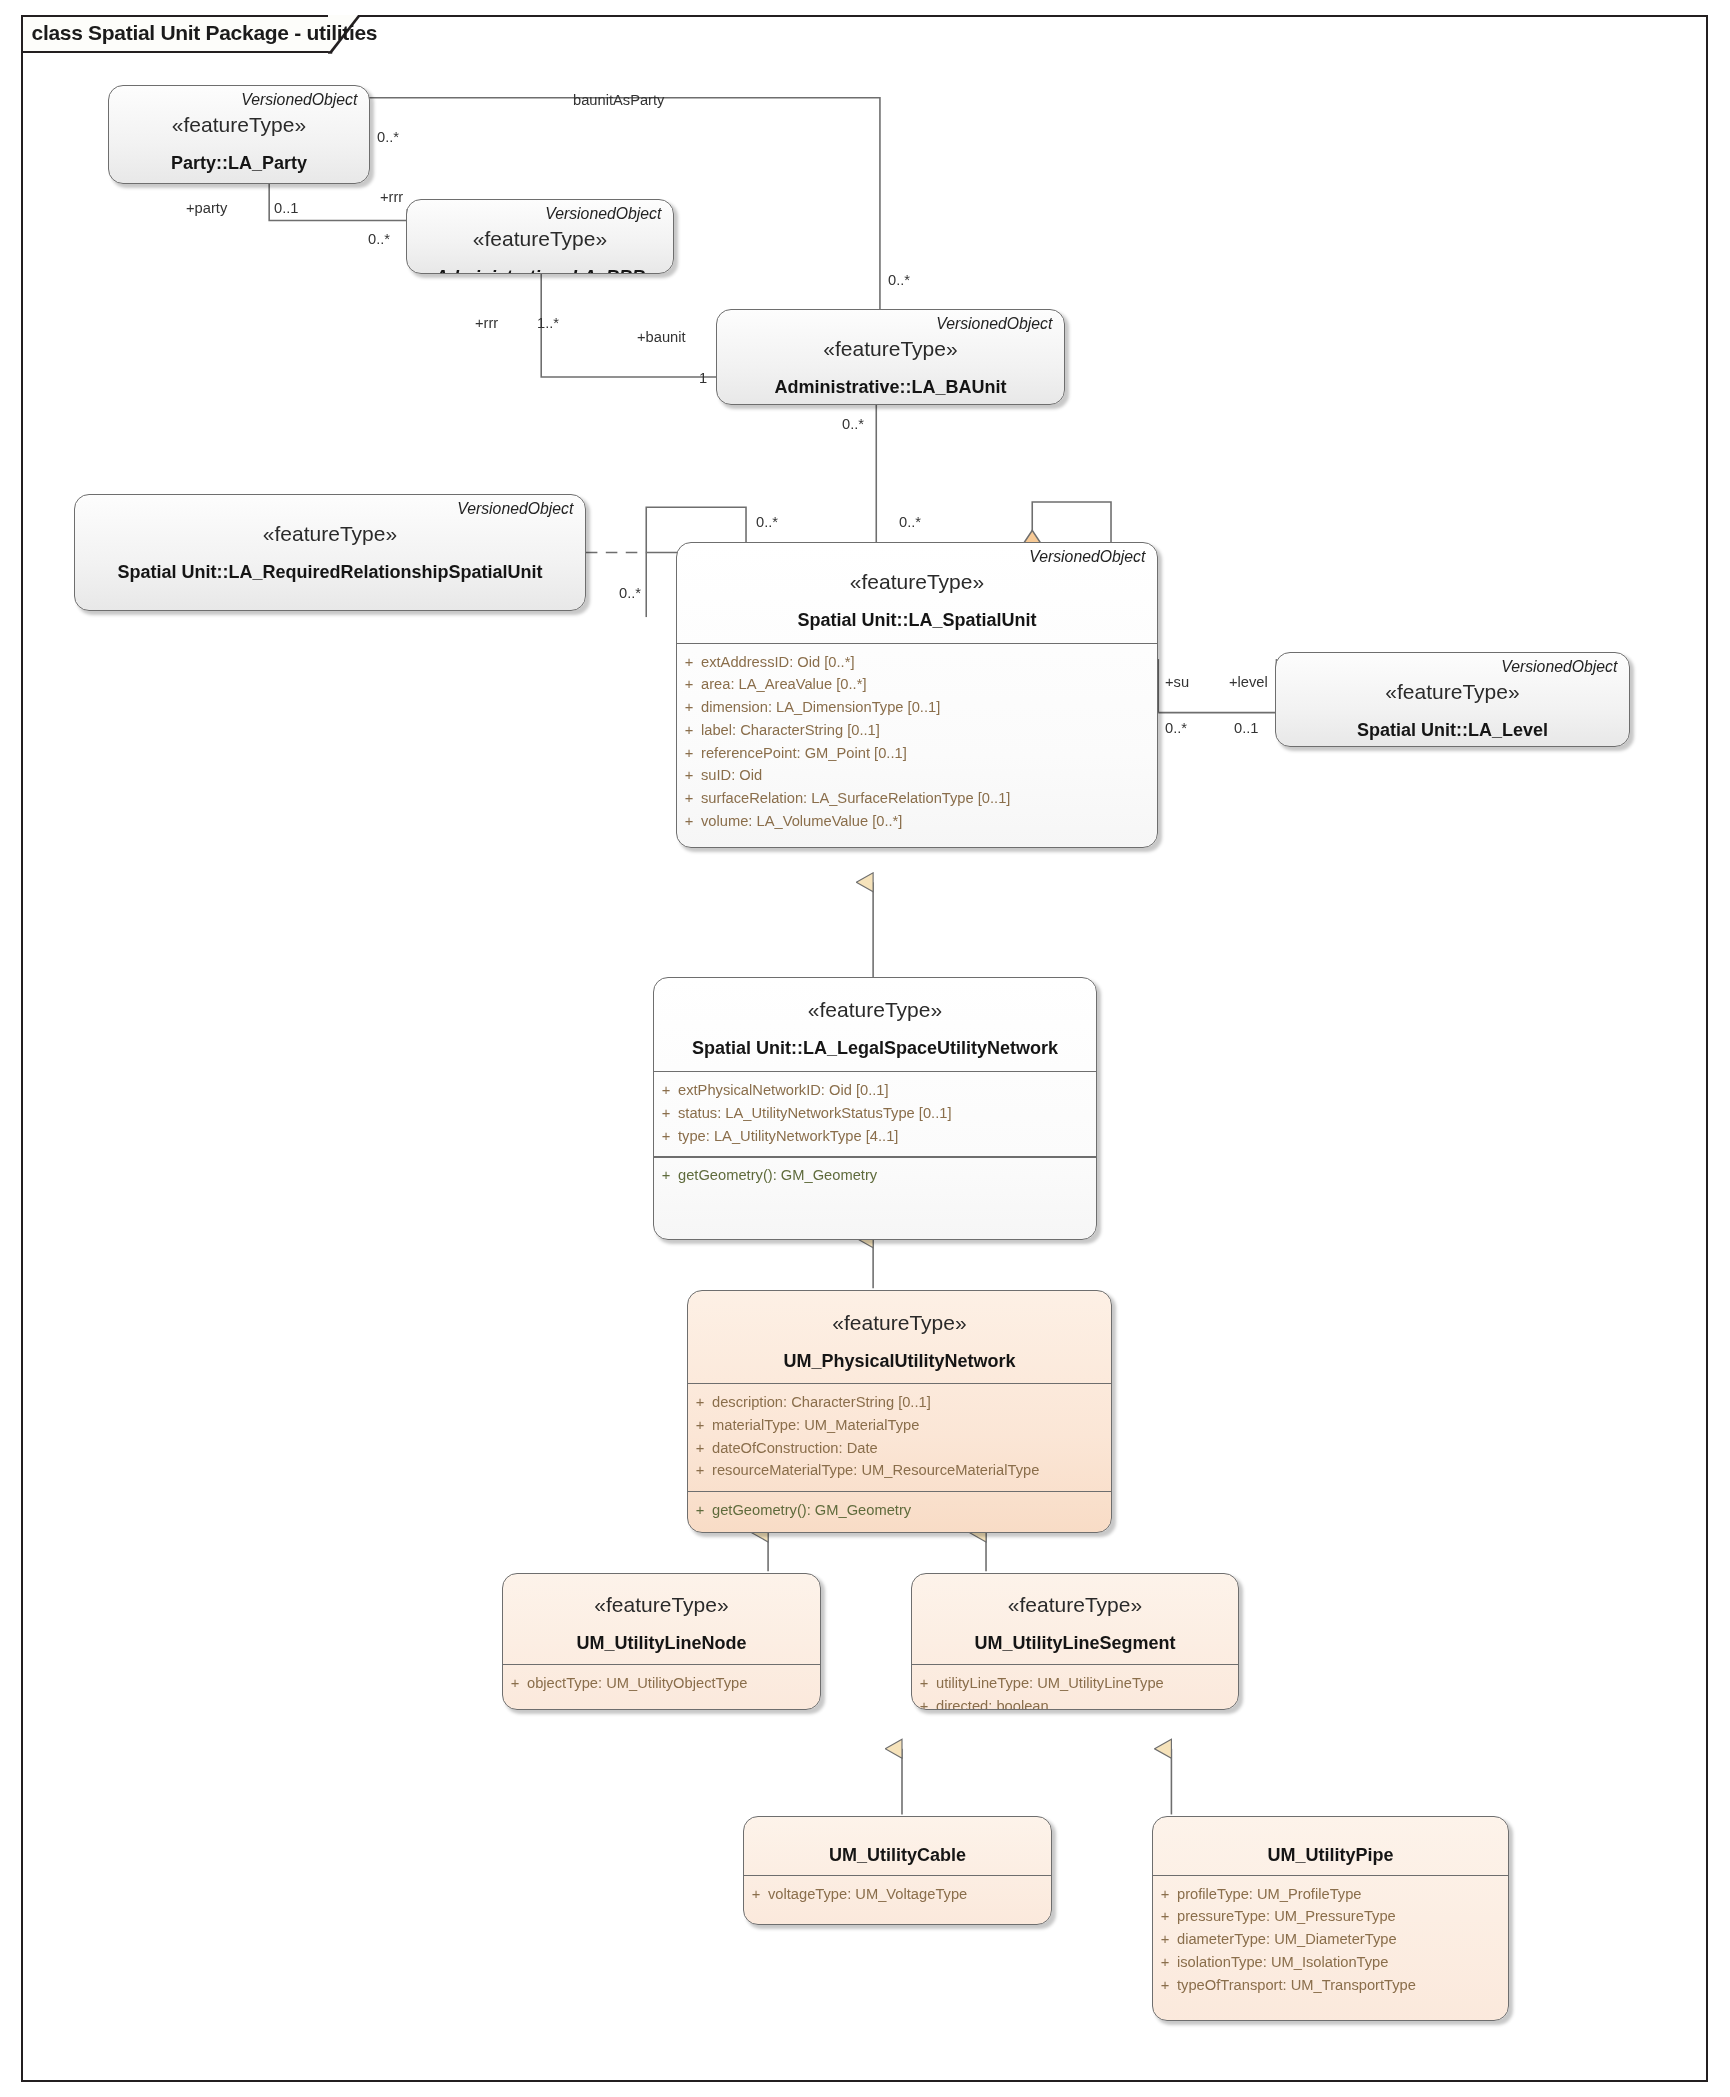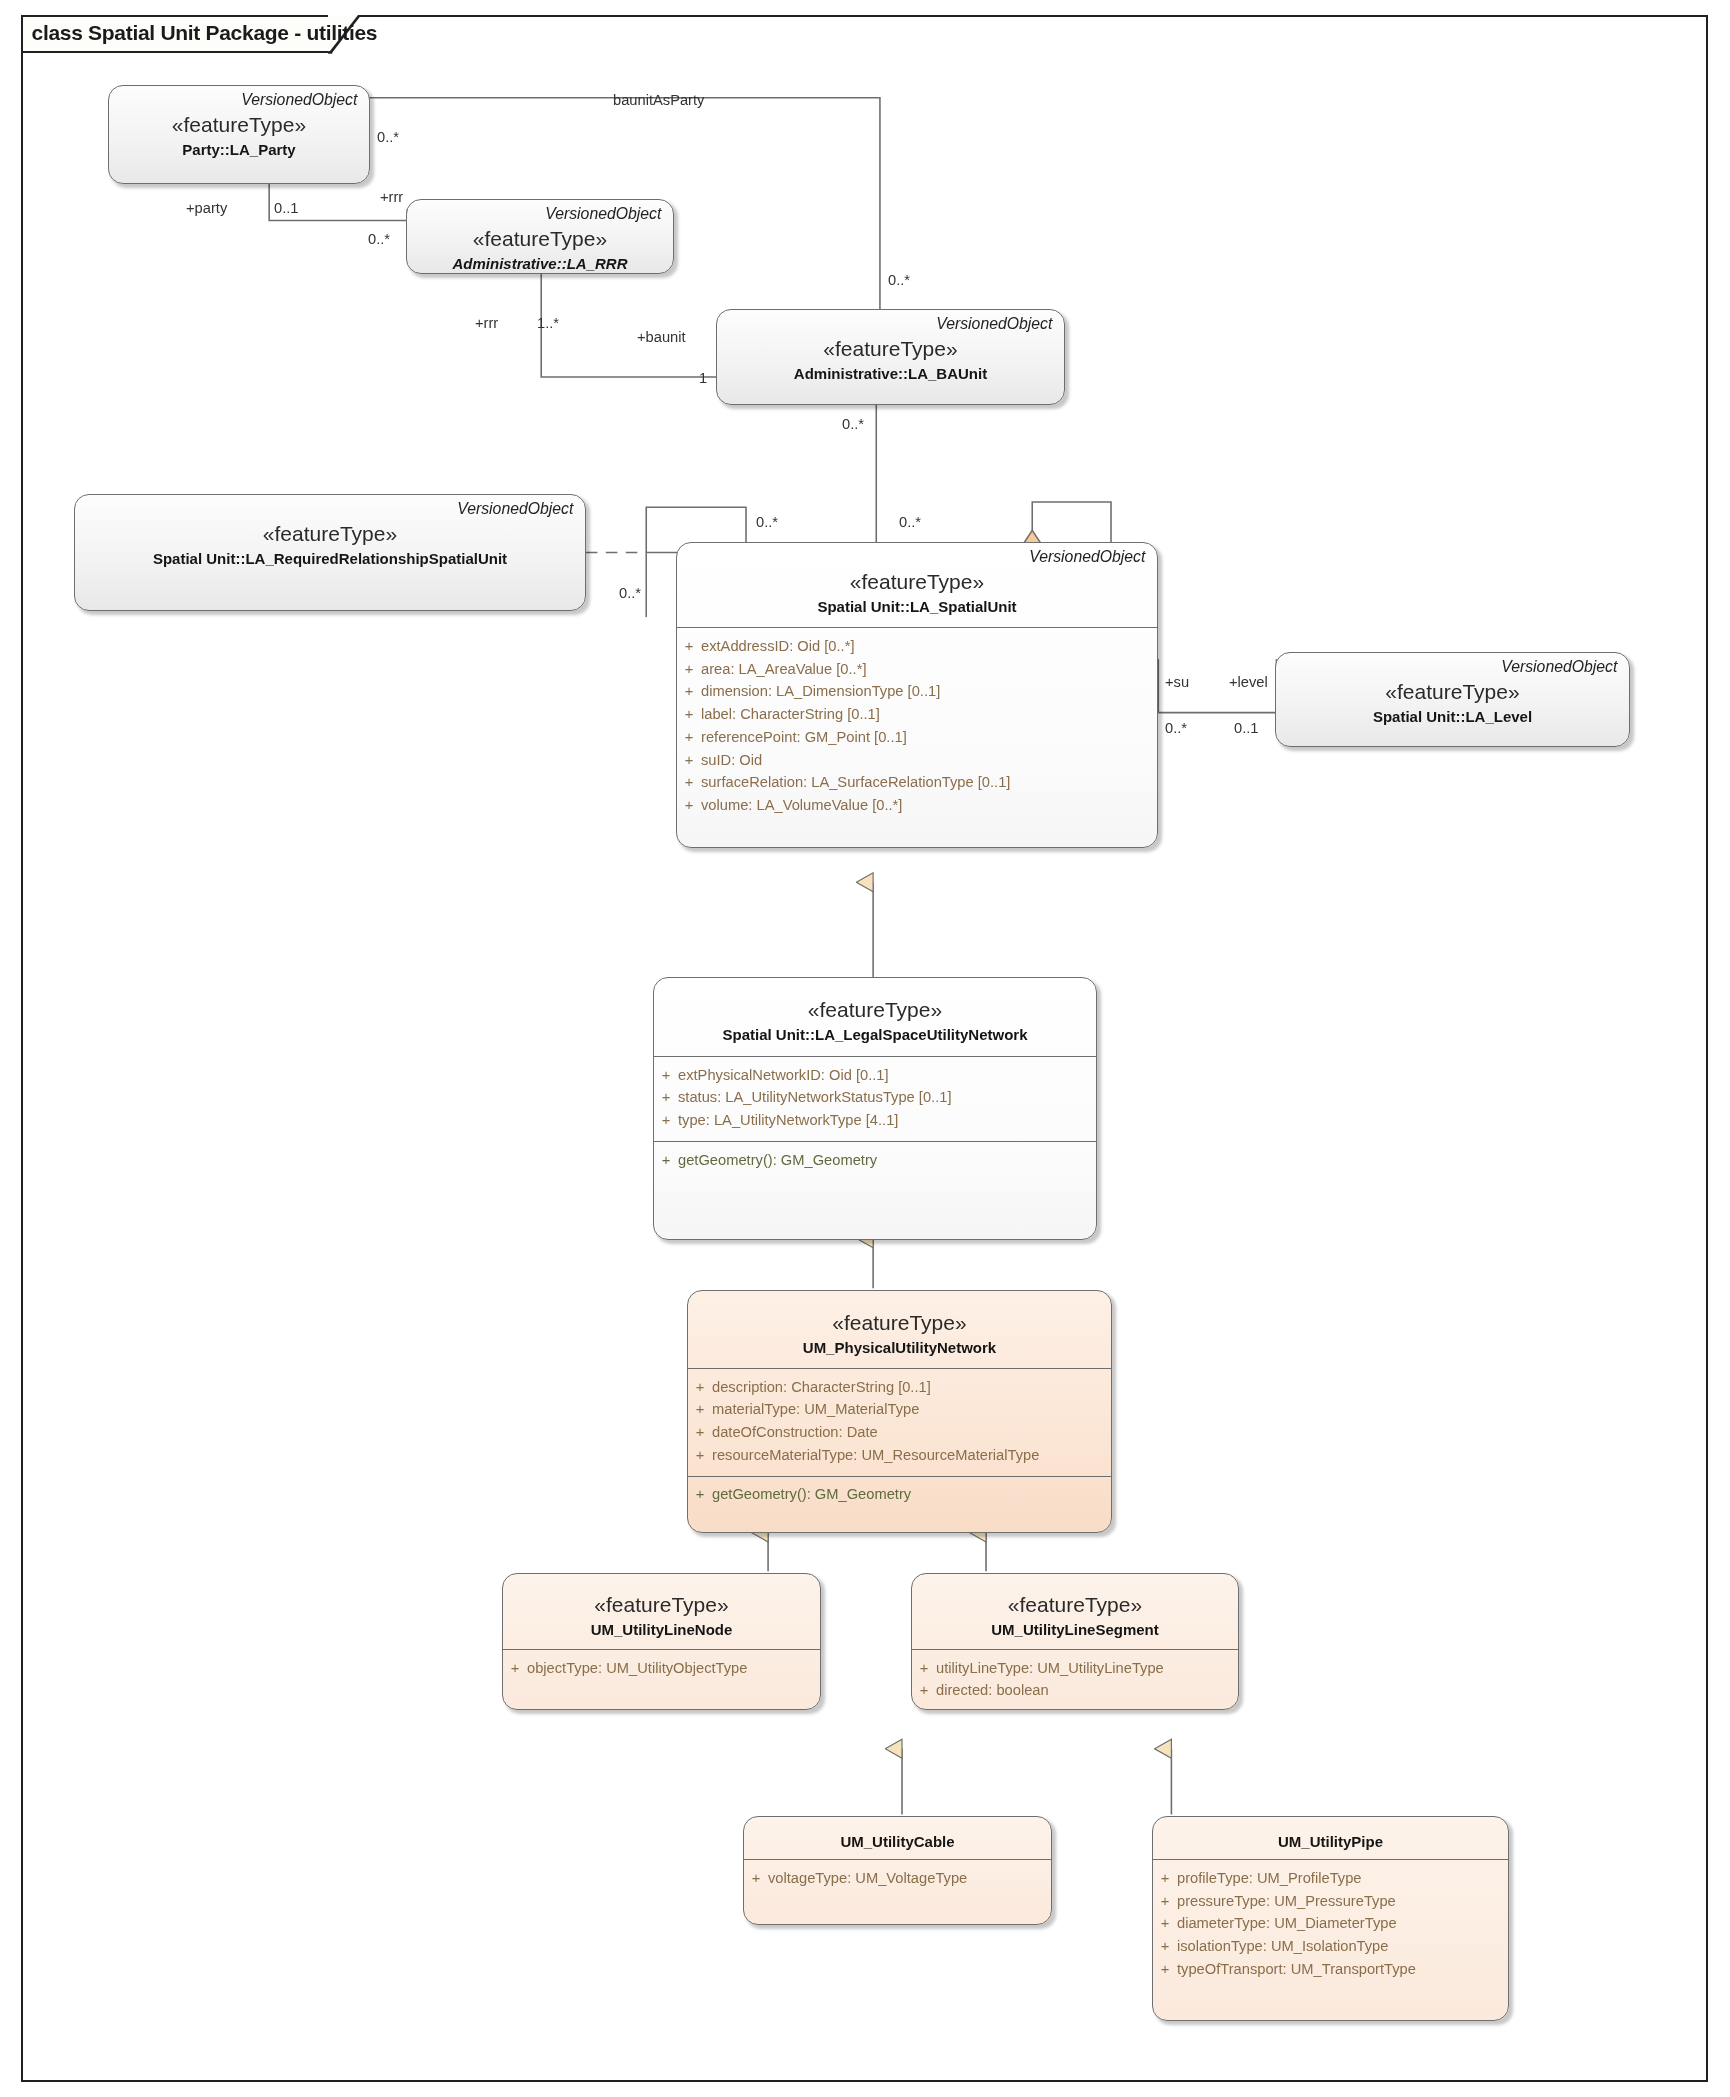--- a/index.html
+++ b/index.html
@@ -47,22 +47,22 @@
   .ver{
     position:absolute;right:11.6px;top:5.3px;
     font-style:italic;font-size:15.8px;color:#232323;
   }
   .stereo{
     text-align:center;font-size:21px;color:#2a2a2a;margin-top:22px;
     line-height:1.15;
   }
   .stereo.nover{margin-top:7.4px;}
   .cname{
-    text-align:center;font-size:15px;font-weight:bold;color:#151515;
-    margin-top:4px;line-height:1.2;
+    text-align:center;font-size:18px;font-weight:bold;color:#151515;
+    margin-top:16px;line-height:1.2;
   }
   .cname.ital{font-style:italic;}
 
   .sep{height:1.1px;background:#6e6e6e;width:100%;}
 
   .compart{padding:7.4px 0 8.4px 0;}
   .attr{
     display:flex;align-items:flex-start;
     font-size:14.7px;color:#8a6e4b;line-height:1.48;padding:0.5px 0;
   }
@@ -129,21 +129,21 @@
       <path d="M1462,2992 L1462,2918" marker-end="url(#gen)"></path>
 
       <path d="M1877,2992 L1877,2918" marker-end="url(#gen)"></path>
 
       <path d="M1717,3455 L1717,3330" marker-end="url(#gen)"></path>
 
       <path d="M2230,3455 L2230,3330" marker-end="url(#gen)"></path>
     </g>
   </svg>
 
-  <div class="lbl" style="left:573px;top:92px;margin-left:40px;">baunitAsParty</div>
+  <div class="lbl" style="left:573px;top:92px;">baunitAsParty</div>
   <div class="lbl" style="left:377px;top:129px;">0..*</div>
   <div class="lbl" style="left:186px;top:200px;">+party</div>
   <div class="lbl" style="left:274px;top:200px;">0..1</div>
   <div class="lbl" style="left:380px;top:189px;">+rrr</div>
   <div class="lbl" style="left:368px;top:231px;">0..*</div>
   <div class="lbl" style="left:475px;top:315px;">+rrr</div>
   <div class="lbl" style="left:537px;top:315px;">1..*</div>
   <div class="lbl" style="left:637px;top:329px;">+baunit</div>
   <div class="lbl" style="left:699px;top:370px;">1</div>
   <div class="lbl" style="left:888px;top:272px;">0..*</div>

